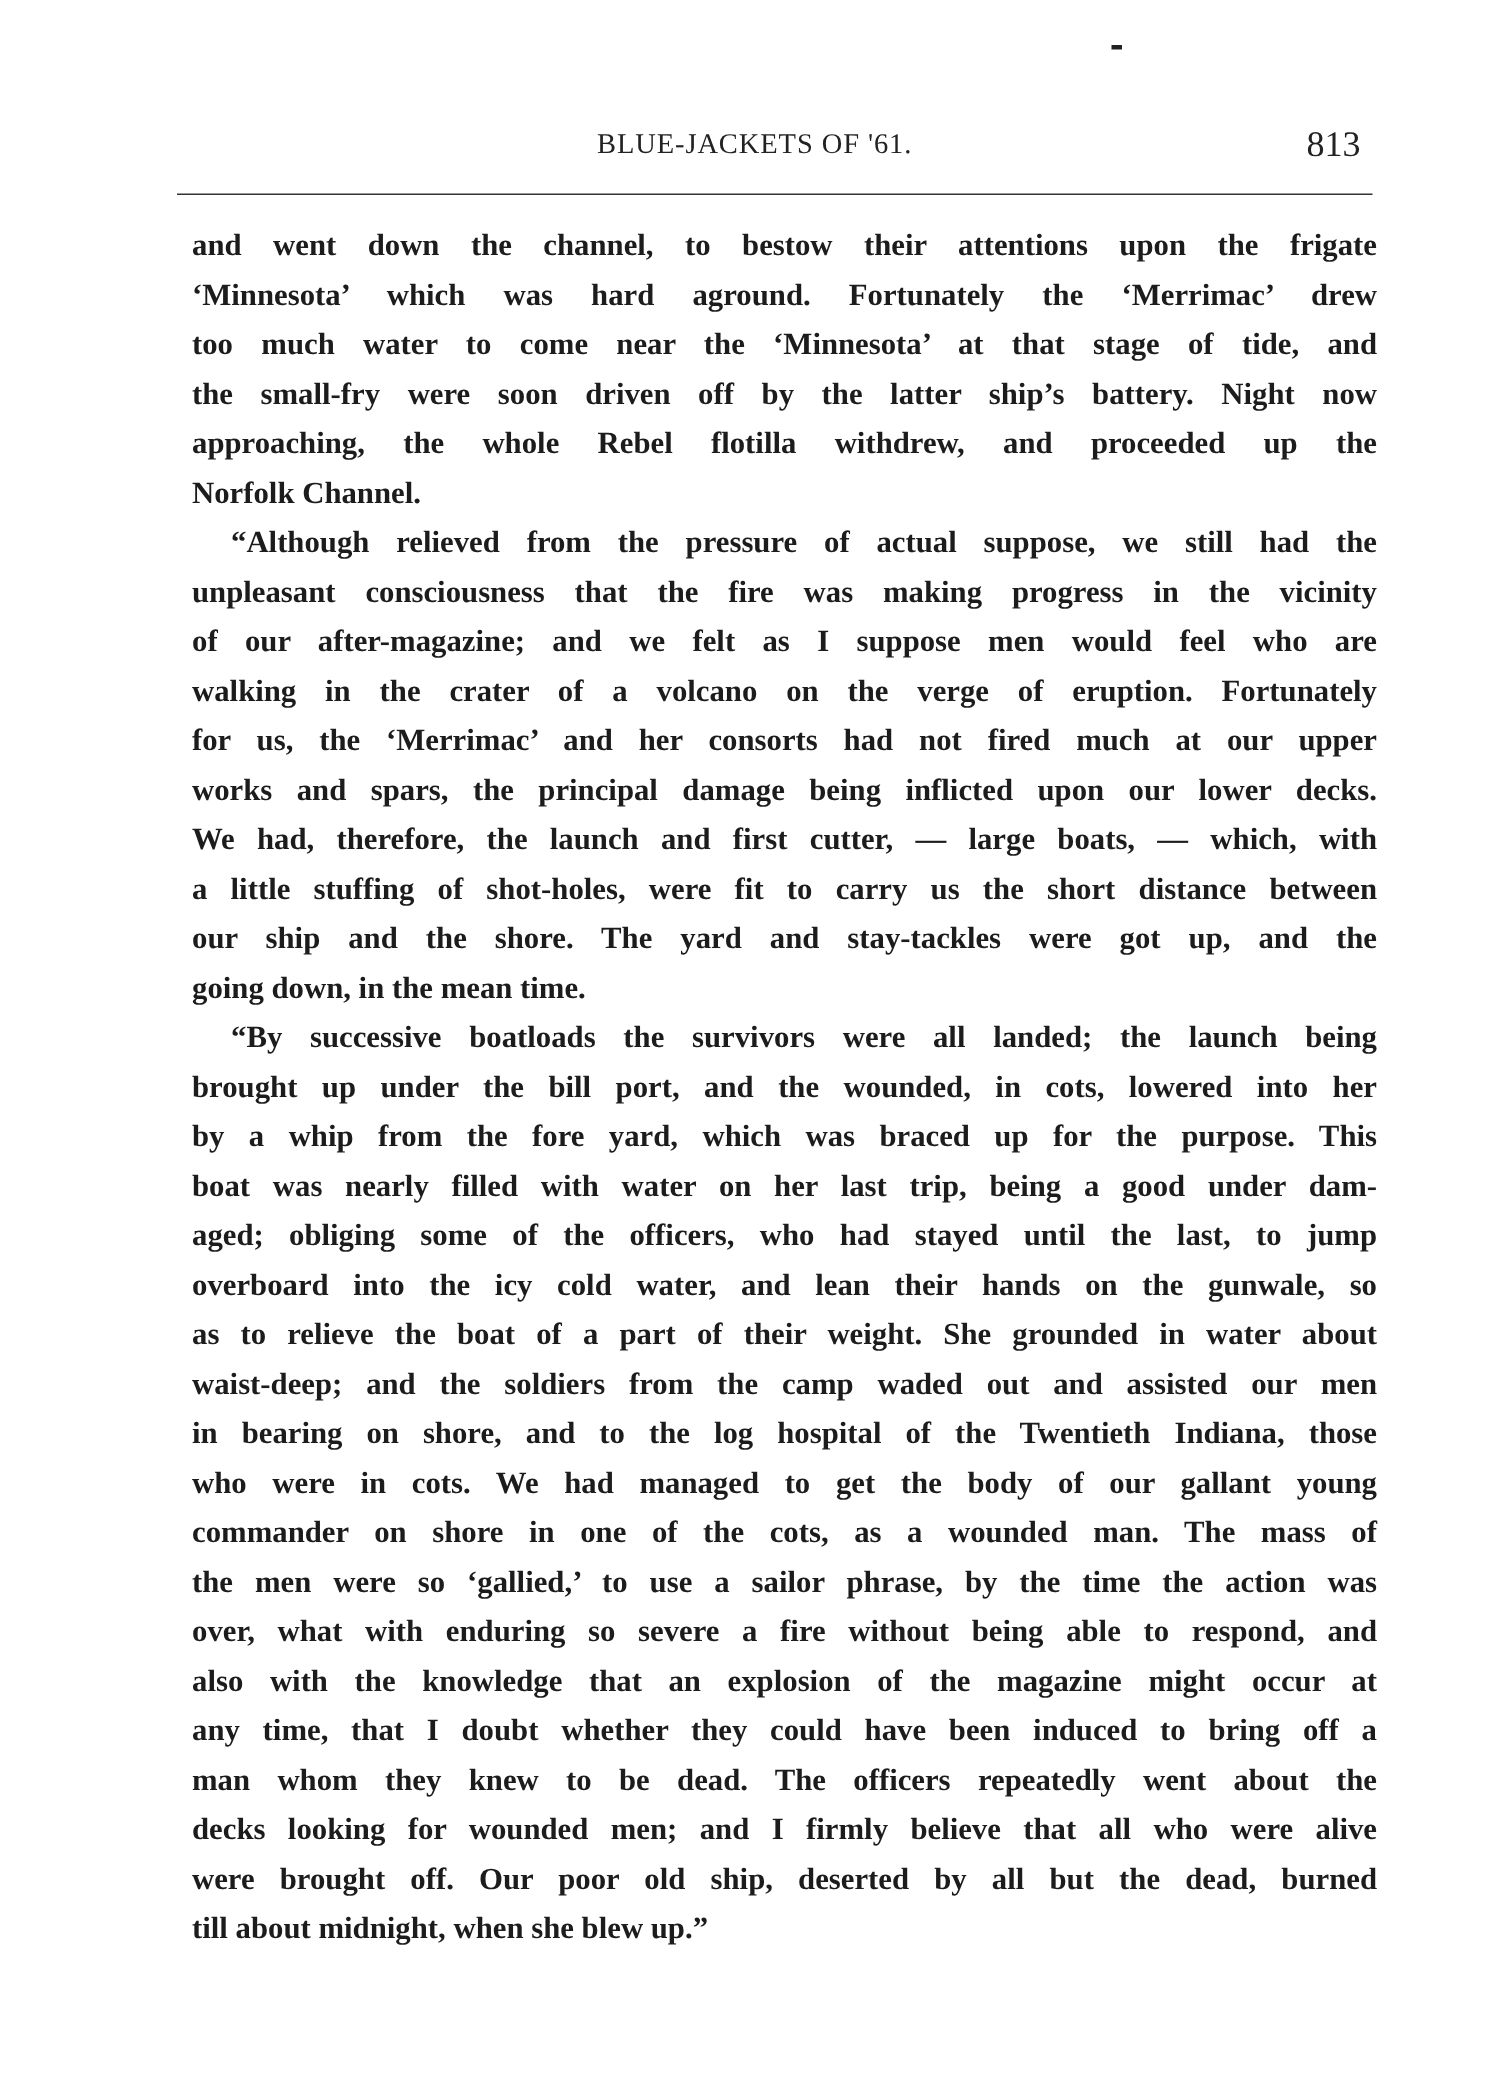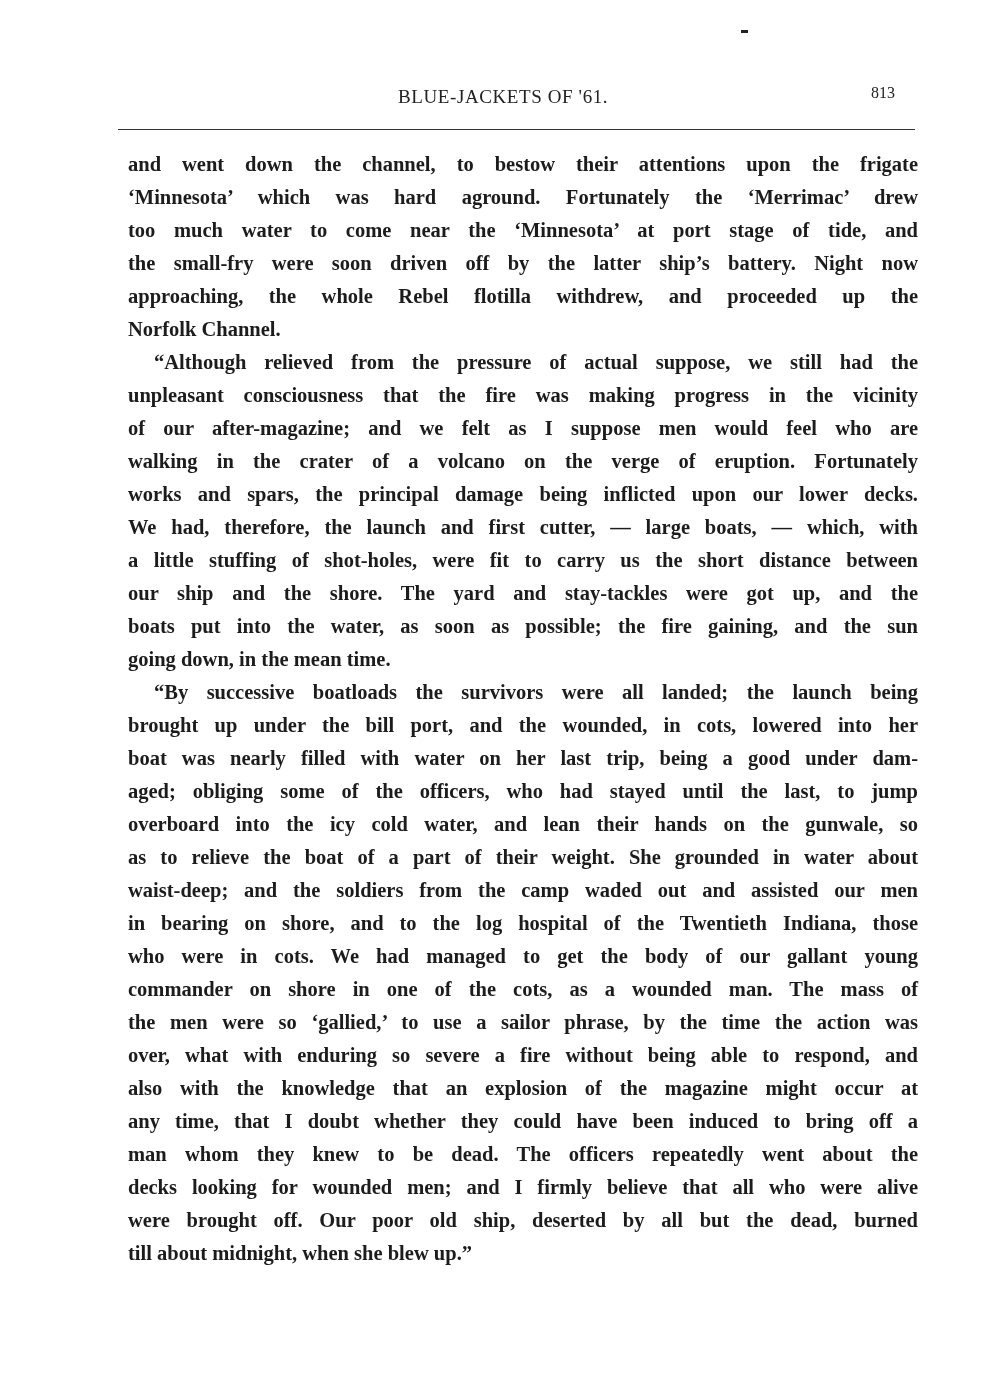--- a/index.html
+++ b/index.html
@@ -36,21 +36,21 @@
       top: 2px;
       font-size: 19px;
       letter-spacing: 0.6px;
       color: #222;
       white-space: nowrap;
     }
     .page-number {
       position: absolute;
       left: 871px;
       top: 0px;
-      font-size: 16px;
+      font-size: 24px;
       color: #222;
       white-space: nowrap;
     }
     .head-rule {
       position: absolute;
       left: 118px;
       top: 129px;
       width: 797px;
       height: 0;
       border-top: 1.5px solid #333;
@@ -90,42 +90,43 @@
   <span class="page-number">813</span>
 </header>
 
 <div class="head-rule"></div>
 
 <main class="text-column">
 
   <section>
     <span class="line">and went down the channel, to bestow their attentions upon the frigate</span>
     <span class="line">‘Minnesota’ which was hard aground.  Fortunately the ‘Merrimac’ drew</span>
-    <span class="line">too much water to come near the ‘Minnesota’ at port stage of tide, and</span>
+    <span class="line">too much water to come near the ‘Minnesota’ at that stage of tide, and</span>
     <span class="line">the small-fry were soon driven off by the latter ship’s battery.  Night now</span>
     <span class="line">approaching, the whole Rebel flotilla withdrew, and proceeded up the</span>
     <span class="line last">Norfolk Channel.</span>
   </section>
 
   <section>
     <span class="line indent">“Although relieved from the pressure of actual suppose, we still had the</span>
     <span class="line">unpleasant consciousness that the fire was making progress in the vicinity</span>
     <span class="line">of our after-magazine; and we felt as I suppose men would feel who are</span>
     <span class="line">walking in the crater of a volcano on the verge of eruption.  Fortunately</span>
+    <span class="line">for us, the ‘Merrimac’ and her consorts had not fired much at our upper</span>
     <span class="line">works and spars, the principal damage being inflicted upon our lower decks.</span>
     <span class="line">We had, therefore, the launch and first cutter, — large boats, — which, with</span>
     <span class="line">a little stuffing of shot-holes, were fit to carry us the short distance between</span>
     <span class="line">our ship and the shore.  The yard and stay-tackles were got up, and the</span>
-    <span class="line">boats put into the water, as soon as possible; the fire gaining, and the sun</span>
     <span class="line last">going down, in the mean time.</span>
   </section>
 
   <section>
     <span class="line indent">“By successive boatloads the survivors were all landed; the launch being</span>
     <span class="line">brought up under the bill port, and the wounded, in cots, lowered into her</span>
+    <span class="line">by a whip from the fore yard, which was braced up for the purpose.  This</span>
     <span class="line">boat was nearly filled with water on her last trip, being a good under dam-</span>
     <span class="line">aged; obliging some of the officers, who had stayed until the last, to jump</span>
     <span class="line">overboard into the icy cold water, and lean their hands on the gunwale, so</span>
     <span class="line">as to relieve the boat of a part of their weight.  She grounded in water about</span>
     <span class="line">waist-deep; and the soldiers from the camp waded out and assisted our men</span>
     <span class="line">in bearing on shore, and to the log hospital of the Twentieth Indiana, those</span>
     <span class="line">who were in cots.  We had managed to get the body of our gallant young</span>
     <span class="line">commander on shore in one of the cots, as a wounded man.  The mass of</span>
     <span class="line">the men were so ‘gallied,’ to use a sailor phrase, by the time the action was</span>
     <span class="line">over, what with enduring so severe a fire without being able to respond, and</span>

